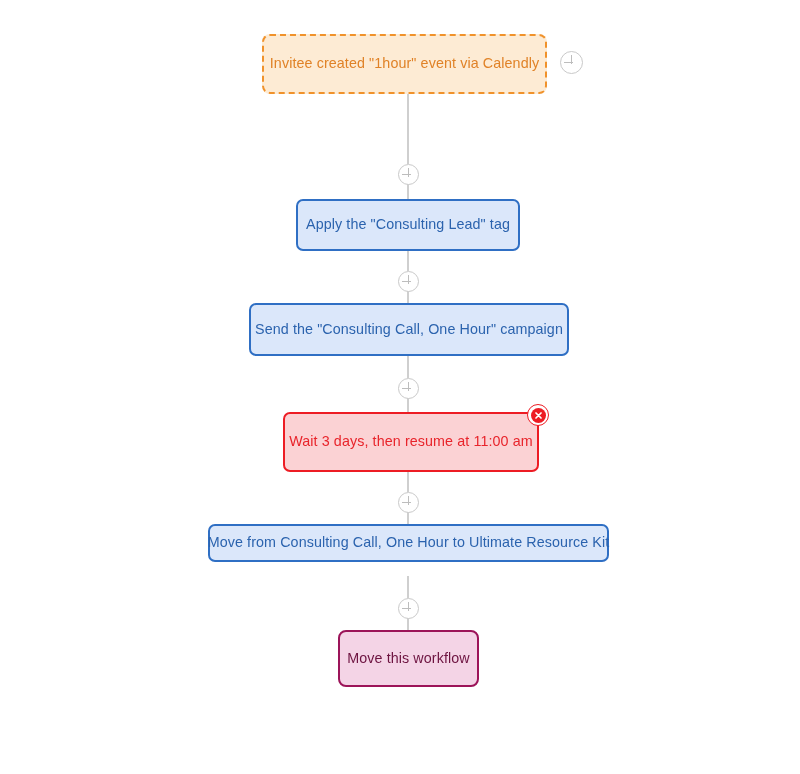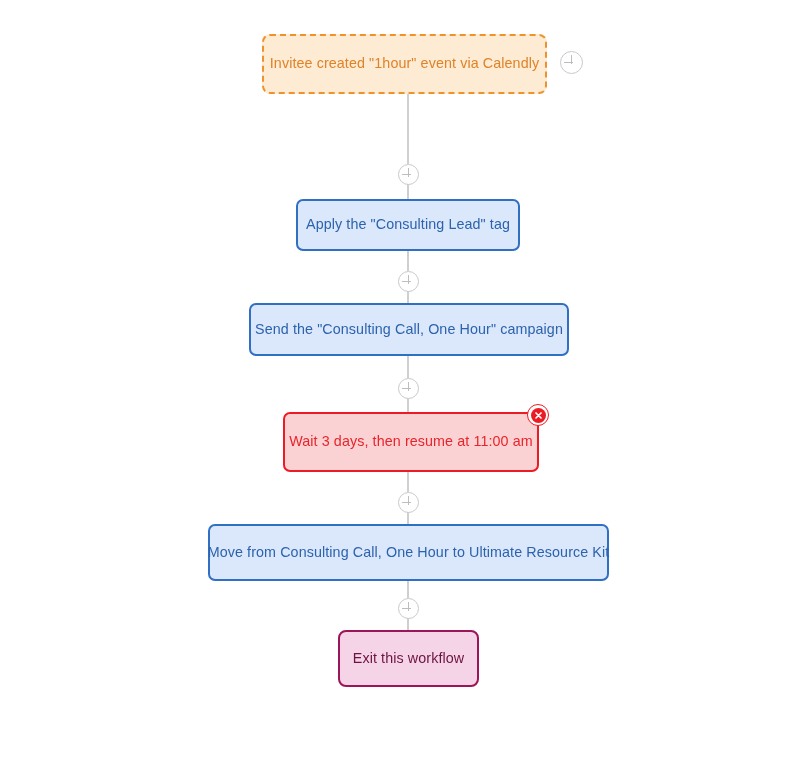--- a/index.html
+++ b/index.html
@@ -188,23 +188,23 @@
   <div class="error-badge" style="left:527px; top:404px;">
     <span class="badge-inner">
       <svg width="9" height="9" viewBox="0 0 10 10" aria-hidden="true">
         <path d="M2.2 2.2 L7.8 7.8 M7.8 2.2 L2.2 7.8" stroke="#ffffff" stroke-width="1.9" stroke-linecap="round"></path>
       </svg>
     </span>
   </div>
 
   <div class="plus-btn" style="left:398px; top:492px;"></div>
 
-  <div class="node action" style="left:208px; top:524px; width:401px; height:57px;">
+  <div class="node action" style="left:208px; top:524px; width:401px; height:38px;">
     <span class="node-label">Move from Consulting Call, One Hour to Ultimate Resource Kit</span>
   </div>
 
   <div class="plus-btn" style="left:398px; top:598px;"></div>
 
   <div class="node exit" style="left:338px; top:630px; width:141px; height:57px;">
-    <span class="node-label">Exit this workflow</span>
+    <span class="node-label">Move this workflow</span>
   </div>
 
 </div>
 
 </body></html>

